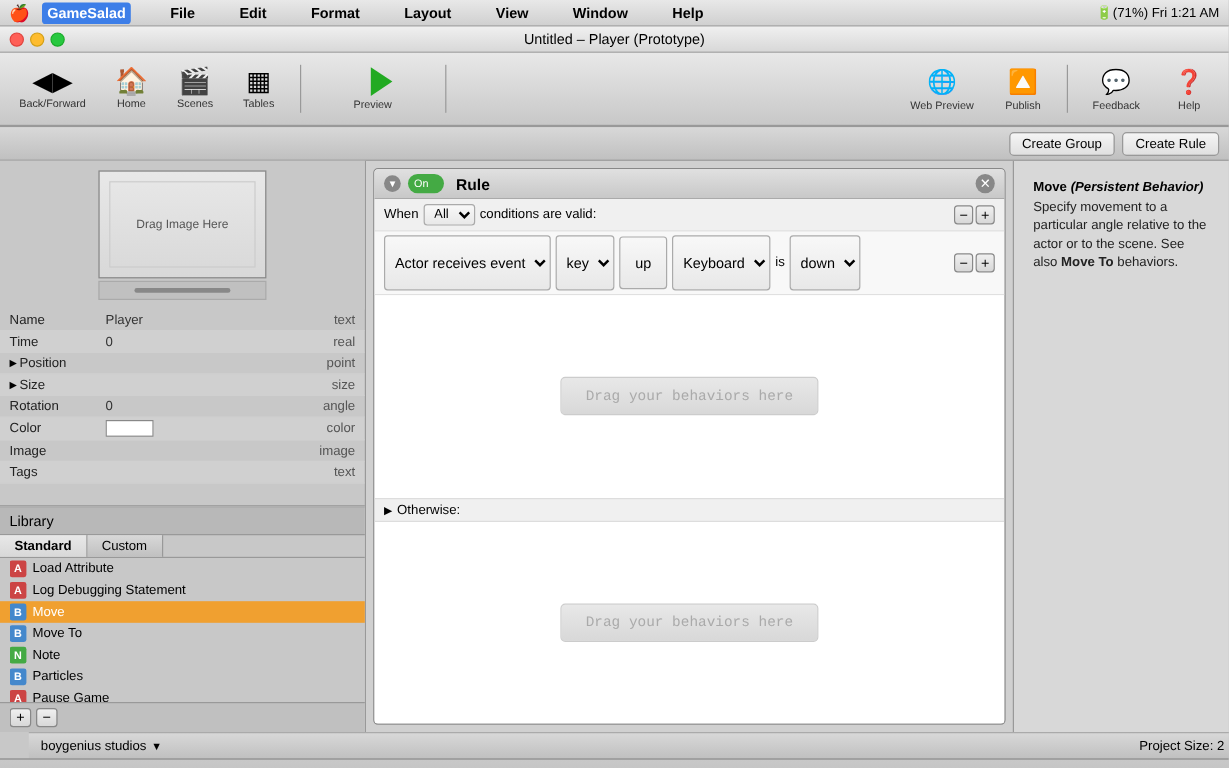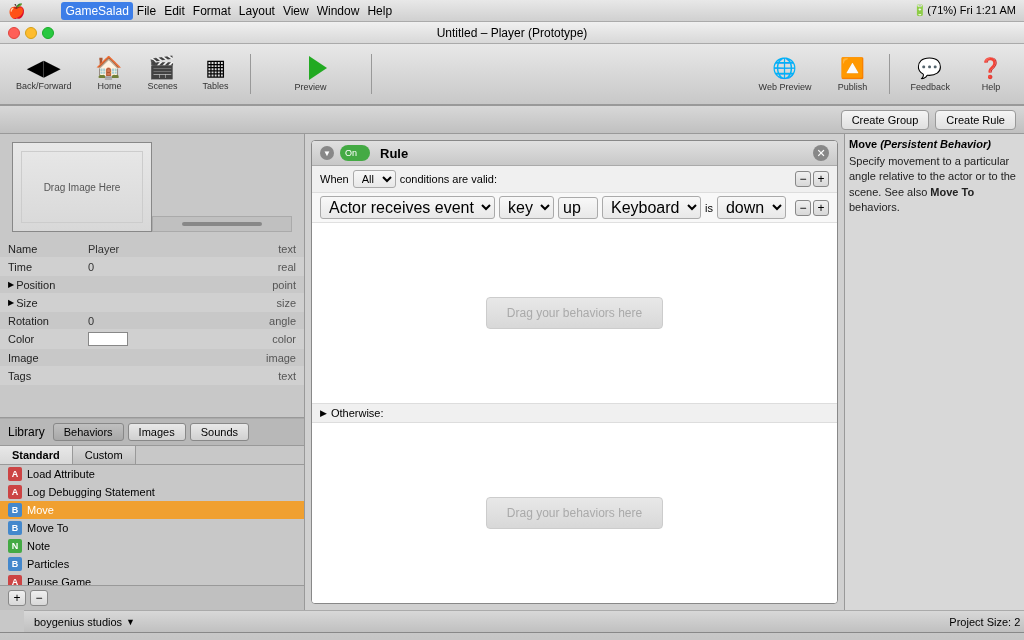--- a/index.html
+++ b/index.html
@@ -5,21 +5,21 @@
     * { margin: 0; padding: 0; box-sizing: border-box; }
     body { width: 1024px; height: 640px; overflow: hidden; font-family: -apple-system, 'Helvetica Neue', Arial, sans-serif; font-size: 11px; background: #c8c8c8; }
 
     
     #menu-bar {
       width: 100%; height: 22px; background: linear-gradient(to bottom, #e8e8e8, #d0d0d0);
       display: flex; align-items: center; padding: 0 8px; border-bottom: 1px solid #aaa;
       position: relative; z-index: 100;
     }
     #menu-bar .apple-icon { font-size: 14px; margin-right: 10px; }
-    #menu-bar .menu-items { display: flex; gap: 0; font-size: 12px; font-weight: 400; margin-left: 26px; }
+    #menu-bar .menu-items { display: flex; gap: 29px; font-size: 12px; font-weight: 700; }
     #menu-bar .menu-item { padding: 2px 4px; cursor: pointer; }
     #menu-bar .menu-item.active { background: #3d7ee8; color: white; border-radius: 3px; }
     #menu-bar .right-items { margin-left: auto; display: flex; align-items: center; gap: 8px; font-size: 11px; }
 
     
     #window-title-bar {
       width: 100%; height: 22px; background: linear-gradient(to bottom, #f0f0f0, #d8d8d8);
       display: flex; align-items: center; justify-content: center; border-bottom: 1px solid #aaa;
       font-size: 12px; font-weight: 500; position: relative;
     }
@@ -171,45 +171,45 @@
       width: 16px; height: 16px; background: linear-gradient(to bottom, #f0f0f0, #d8d8d8);
       border: 1px solid #888; border-radius: 3px; cursor: pointer; font-size: 12px;
       display: flex; align-items: center; justify-content: center;
     }
 
     #rule-condition-row {
       display: flex; align-items: center; padding: 3px 8px; background: #f8f8f8;
       border-bottom: 1px solid #e0e0e0; gap: 4px;
     }
     .cond-select {
-      padding: 1px 4px; border: 1px solid #aaa; border-radius: 3px; font-size: 16px;
-      background: linear-gradient(to bottom, #f8f8f8, #e8e8e8); cursor: pointer;
+      padding: 14px 4px; border: 1px solid #aaa; border-radius: 3px; font-size: 12px;
+      background: linear-gradient(to bottom, #f8f8f8, #e8e8e8); cursor: pointer; text-align: center;
     }
 
     #rule-body { flex: 1; display: flex; flex-direction: column; overflow: hidden; }
     .behavior-drop-zone {
       flex: 1; display: flex; align-items: center; justify-content: center;
       background: white; min-height: 80px;
     }
     .drop-label {
       color: #aaa; font-size: 12px; padding: 8px 20px;
       background: linear-gradient(to bottom, #e8e8e8, #d8d8d8);
-      border: 1px solid #ccc; border-radius: 4px;
+      border: 1px solid #ccc; border-radius: 4px; font-family: Liberation Mono, monospace;
     }
 
     .otherwise-row {
       display: flex; align-items: center; padding: 3px 8px; background: #f0f0f0;
       border-top: 1px solid #ddd; border-bottom: 1px solid #ddd; gap: 4px;
     }
     .otherwise-triangle { font-size: 9px; }
 
     
     #detail-panel {
       width: 180px; min-width: 180px; background: #d8d8d8; border-left: 1px solid #999;
-      padding: 4px; font-size: 11px;
+      padding: 16px; font-size: 11px;
     }
     .detail-title { font-weight: bold; font-size: 11px; margin-bottom: 4px; }
     .detail-italic { font-style: italic; }
     .detail-text { line-height: 1.4; color: #222; }
     .detail-bold { font-weight: bold; }
 
     
     #status-bar {
       width: 100%; height: 22px; background: linear-gradient(to bottom, #d8d8d8, #c0c0c0);
       display: flex; align-items: center; padding: 0 10px; border-top: 1px solid #aaa;
@@ -318,21 +318,21 @@
 <div id="action-bar">
   <button class="action-btn">Create Group</button>
   <button class="action-btn">Create Rule</button>
 </div>
 
 <div id="main-content">
 
   <div id="left-panel">
 
     <div class="image-area-wrapper">
-      <div style="display: flex; flex-direction: row; align-items: flex-end; border-radius: 22px;">
+      <div style="display: flex; flex-direction: column; align-items: flex-start; border-radius: 22px;">
         <div style="width: 140px; height: 90px; border: 1px solid #888; background: linear-gradient(to bottom, #e8e8e8, #d8d8d8); display: flex; align-items: center; justify-content: center; position: relative;">
           <div style="position: absolute; top: 0; left: 0; right: 0; bottom: 0; border: 1px solid #ccc; margin: 8px;"></div>
           <span style="font-size: 10px; color: #555; z-index: 1;">Drag Image Here</span>
         </div>
         <div style="width: 140px; height: 16px; background: #c0c0c0; margin-top: 2px; border: 1px solid #aaa; display: flex; align-items: center; justify-content: center;">
           <div style="width: 80px; height: 4px; background: #888; border-radius: 2px;"></div>
         </div>
       </div>
     </div>
 
@@ -378,25 +378,20 @@
           <span class="attr-type">text</span>
         </div>
 
       </div>
 
     </div>
 
     <div id="library-section">
       <div id="library-header">
         <span id="library-title">Library</span>
-        <div class="lib-tabs">
-          <div class="lib-tab active">Behaviors</div>
-          <div class="lib-tab">Images</div>
-          <div class="lib-tab">Sounds</div>
-        </div>
       </div>
       <div class="std-custom-tabs">
         <div class="std-custom-tab active">Standard</div>
         <div class="std-custom-tab">Custom</div>
       </div>
       <div class="library-list">
         <div class="lib-item">
           <span class="lib-badge badge-a">A</span>
           <span>Load Attribute</span>
         </div>

